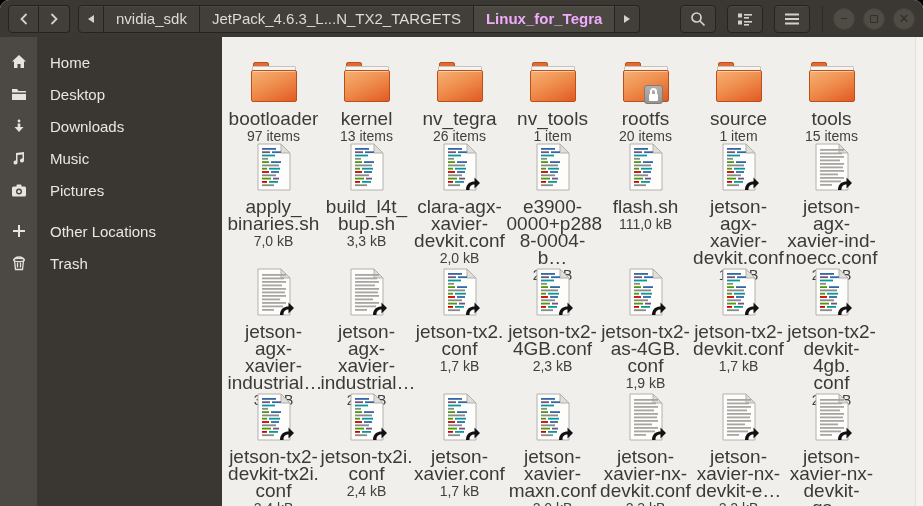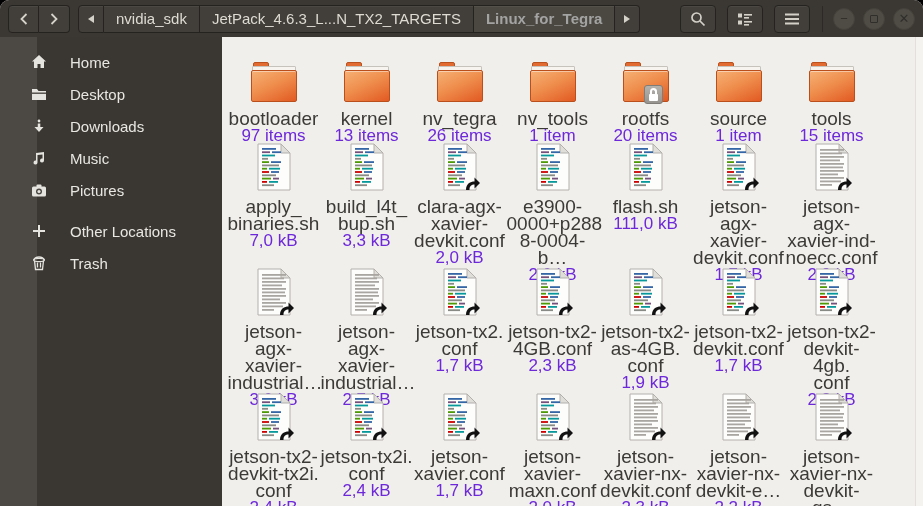--- a/index.html
+++ b/index.html
@@ -15,55 +15,55 @@
          box-shadow:inset 0 1px 0 rgba(255,255,255,.05); cursor:default;
          font-family:"Liberation Sans", sans-serif; font-size:15px; }
   .navgroup, .pathbar { display:flex; }
   .navgroup .btn { width:31px; }
   .navgroup .btn:first-child { border-radius:4px 0 0 4px; }
   .navgroup .btn:last-child  { border-radius:0 4px 4px 0; border-left:none; }
   .pathbar { margin-left:8px; }
   .pathbar .btn { border-left:none; padding:0 12px; white-space:nowrap; }
   .pathbar .btn:first-child { border-left:1px solid #252320; border-radius:4px 0 0 4px; padding:0 8px; }
   .pathbar .btn:last-child  { border-radius:0 4px 4px 0; padding:0 8px; }
-  .crumb.current { background:#4b4841; color:#a3a3a3; font-weight:bold; }
+  .crumb.current { background:#4b4841; color:#f0abfc; font-weight:bold; }
   .spacer { flex:1; }
   .toolbtn { width:36px; border-radius:4px; margin-left:11px; }
   .tb-sep { width:1px; height:26px; background:#2c2a26; margin:0 10px 0 12px; }
   .winctrls { display:flex; align-items:center; gap:8px; padding-right:2px; }
   .wbtn { width:22px; height:22px; border-radius:50%; background:#4f4c46;
           border:1px solid #45423c; color:#302e2a; font-size:13px; line-height:20px;
           text-align:center; cursor:default; }
   .wbtn .sq { display:inline-block; width:8px; height:8px; border:1.5px solid #302e2a;
               border-radius:1px; margin-top:5px; }
   svg.glyph { display:block; }
 
   
   .main { display:flex; height:469px; }
-  .sidebar { position:relative; width:222px; background:#3a3733; flex:none;padding-left:20px; }
+  .sidebar { position:relative; width:222px; background:#3a3733; flex:none; }
   .icon-strip { position:absolute; left:0; top:0; bottom:0; width:37px; background:#4c4944; }
   .side-item { position:relative; height:32px; display:flex; align-items:center; cursor:default; }
   .side-item .sicon { position:absolute; left:0; width:37px; display:flex; justify-content:center;
                       color:#e6e4df; font-size:14px; }
   .side-item .slabel { margin-left:50px; color:#e9e7e2; font-size:15px; }
   #sidebar-items { padding-top:9px; }
   .side-item.gap { margin-top:9px; }
 
   
   .content { position:relative; flex:1; background:#f1efec; overflow:hidden; }
   .scrollbar-track { position:absolute; right:0; top:0; bottom:0; width:8px;
                      background:#f5f3f0; border-left:1px solid #e3e0dc; }
   .grid { display:grid; grid-template-columns:repeat(7, 93px);
           grid-template-rows:88px 125px 125px 160px; padding:20px 0 0 5px; }
   .tile { display:flex; flex-direction:column; align-items:center; cursor:default; }
   .iconbox { position:relative; height:50px; display:flex; align-items:flex-end; justify-content:center; }
   .tile.folder .iconbox { align-items:center; }
   .flabel { white-space:pre-line; text-align:center; width:92px; font-size:19px;
             line-height:17px; color:#3c3a37; margin-top:3px; }
-  .fdetail { font-size:17px; line-height:16px; color:#6d28d9; margin-top:1px; }
+  .fdetail { font-size:14px; line-height:16px; color:#404040; margin-top:1px; }
 
   
   .folder-icon { position:relative; width:46px; height:40px; }
   .folder-icon .tab   { position:absolute; left:2px; top:0; width:16px; height:10px;
                         background:#e26b31; border:1px solid #b9511e; border-radius:2px 2px 0 0; }
   .folder-icon .paper { position:absolute; left:1px; top:4px; right:1px; height:7px;
                         background:#f7f4f0; border:1px solid #c6c2bc; border-radius:1px; }
   .folder-icon .front { position:absolute; left:0; top:8px; right:0; bottom:0; border-radius:2px;
                         background:linear-gradient(155deg,#f6b075 0%,#ef8f4e 45%,#e25a23 100%);
                         border:1px solid #ba4f1c; box-shadow:inset 0 1px 0 rgba(255,255,255,.45); }

